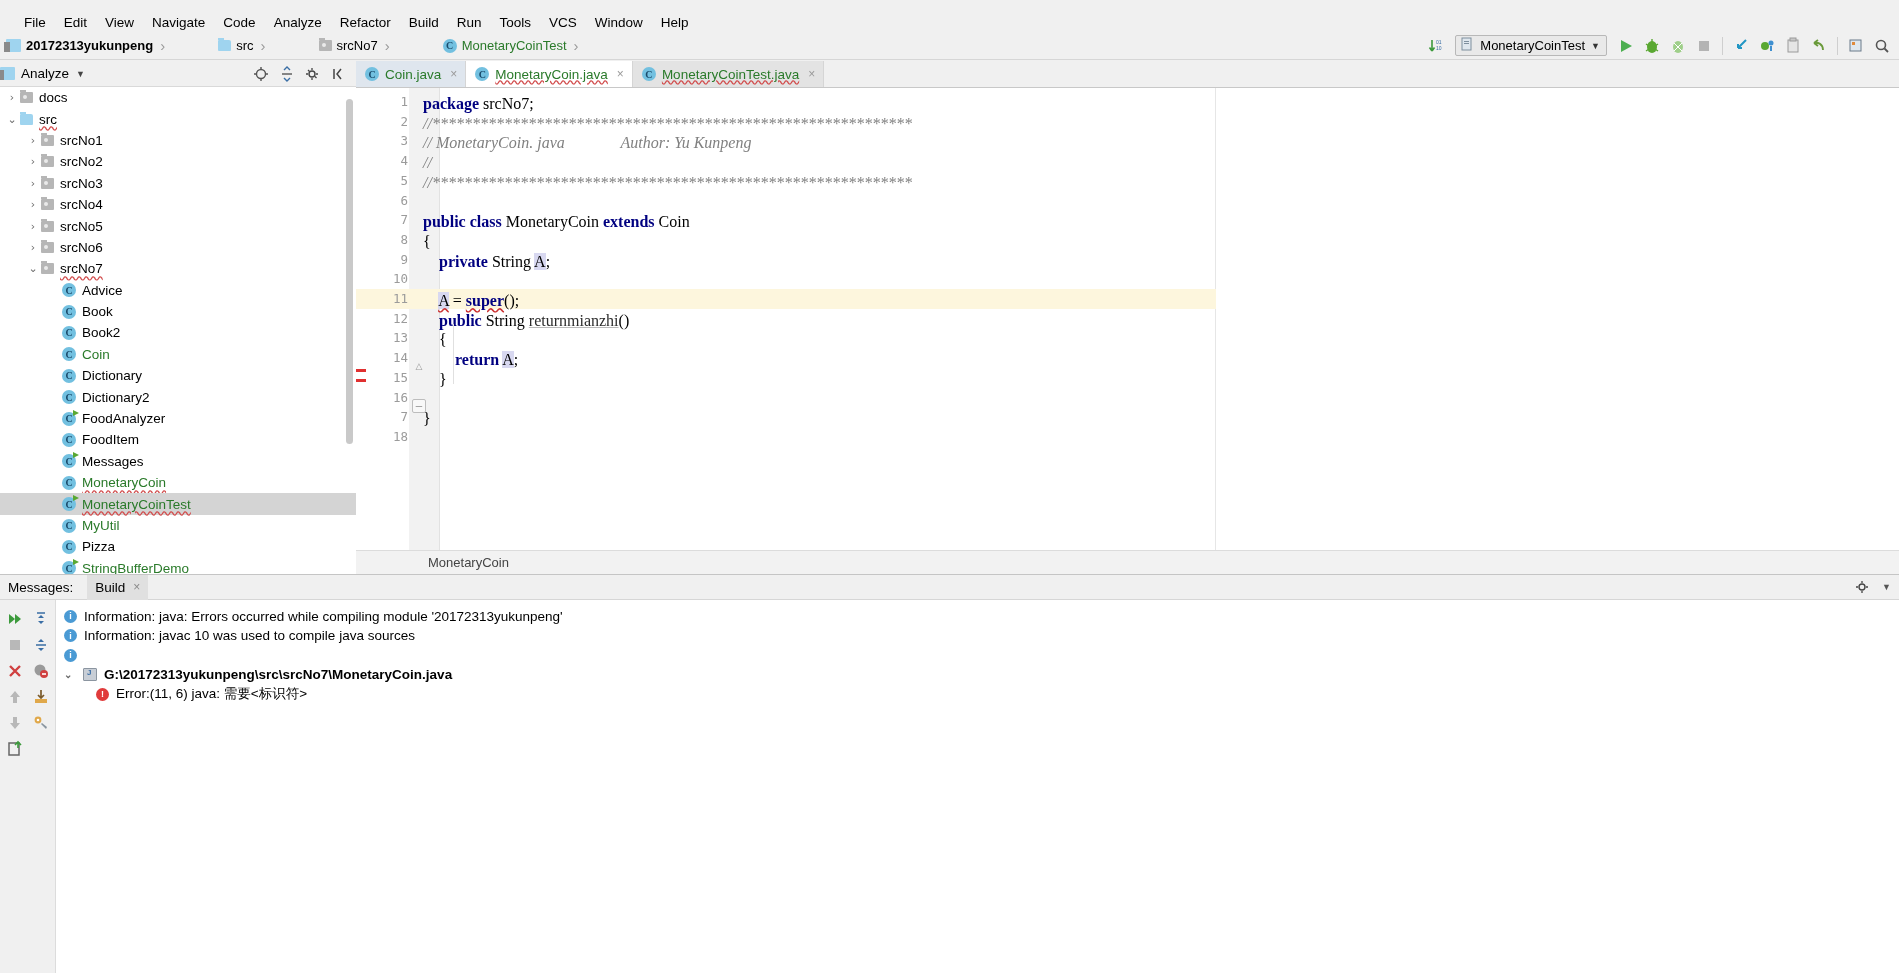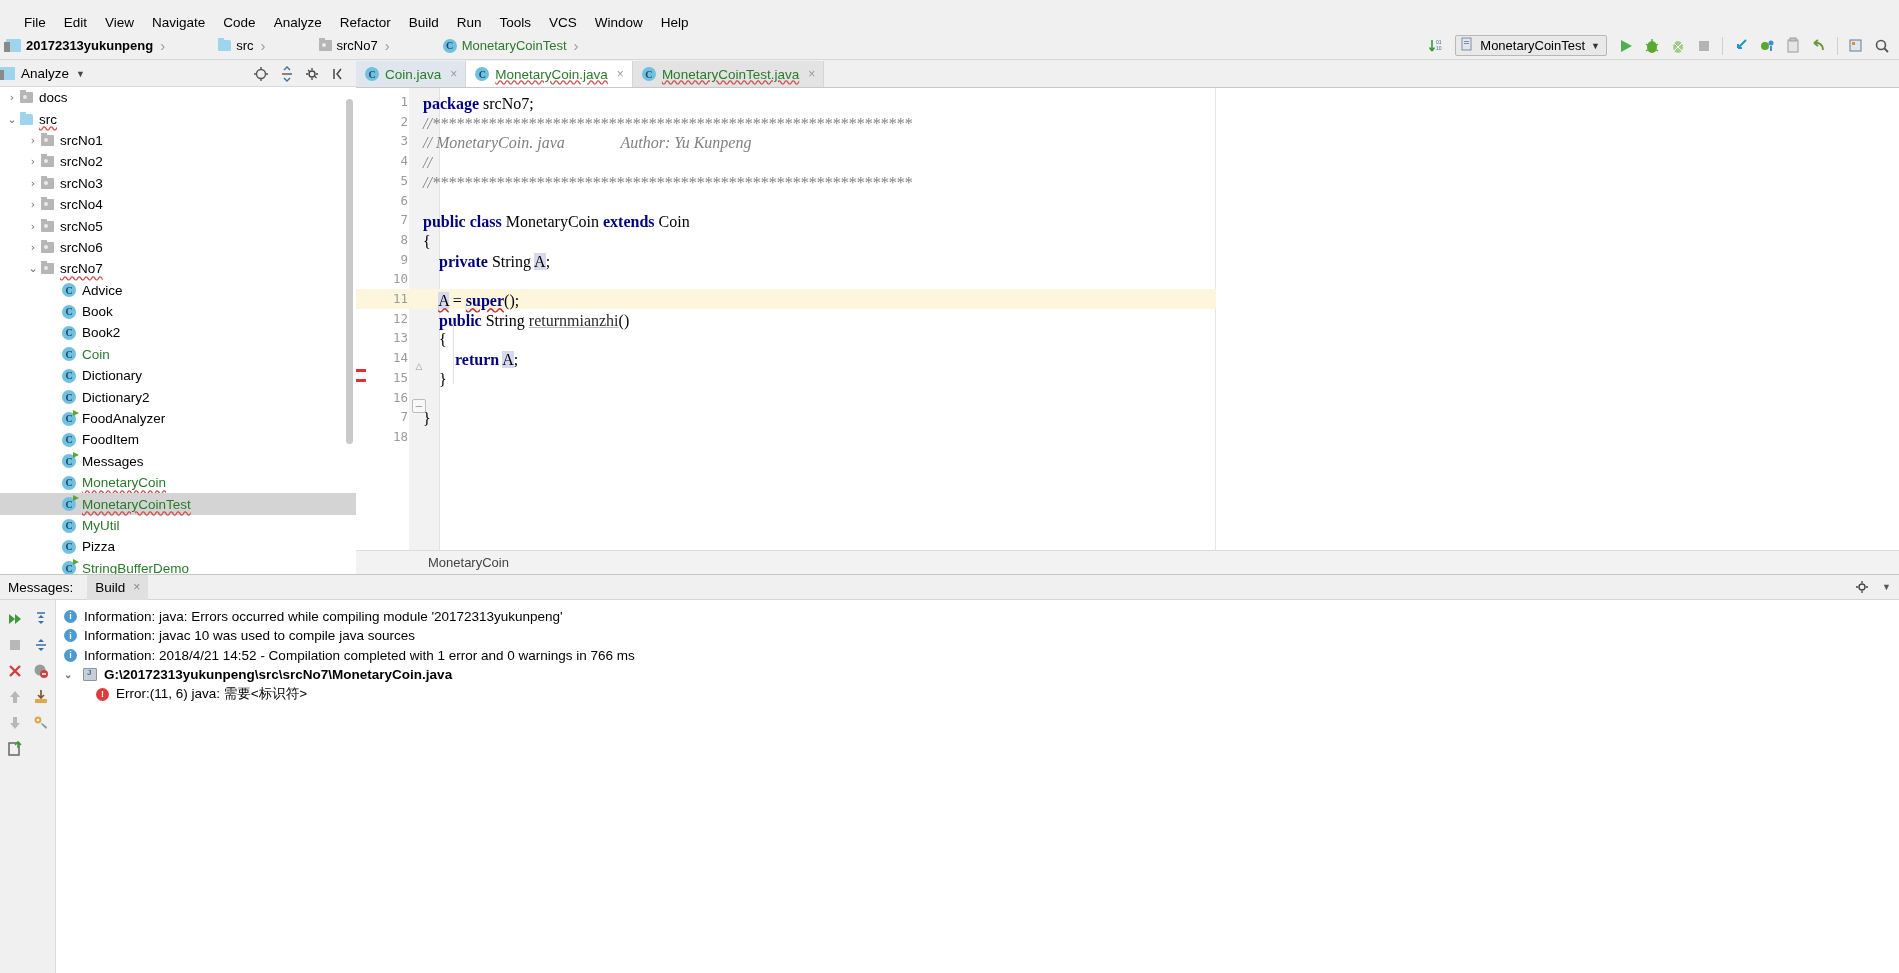--- a/index.html
+++ b/index.html
@@ -660,21 +660,20 @@
         <div class="msgrow" style="top: 6px; left: 64px;">
           <span class="ico-info">i</span>
           <span>Information: java: Errors occurred while compiling module '20172313yukunpeng'</span>
         </div>
         <div class="msgrow" style="top: 25.6px; left: 64px;">
           <span class="ico-info">i</span>
           <span>Information: javac 10 was used to compile java sources</span>
         </div>
         <div class="msgrow" style="top: 45.2px; left: 64px;">
           <span class="ico-info">i</span>
-          <span>Information: 2018/4/21 14:52 - Compilation completed with 1 error and 0 warnings in 766 ms</span>
         </div>
         <div class="msgrow bold" style="top: 64.8px; left: 64px;">
           <span class="tree-caret">⌄</span>
           <span class="ico-file"></span>
           <span>G:\20172313yukunpeng\src\srcNo7\MonetaryCoin.java</span>
         </div>
         <div class="msgrow" style="top: 84.4px; left: 96px;">
           <span class="ico-err">!</span>
           <span>Error:(11, 6)  java: 需要&lt;标识符&gt;</span>
         </div>

